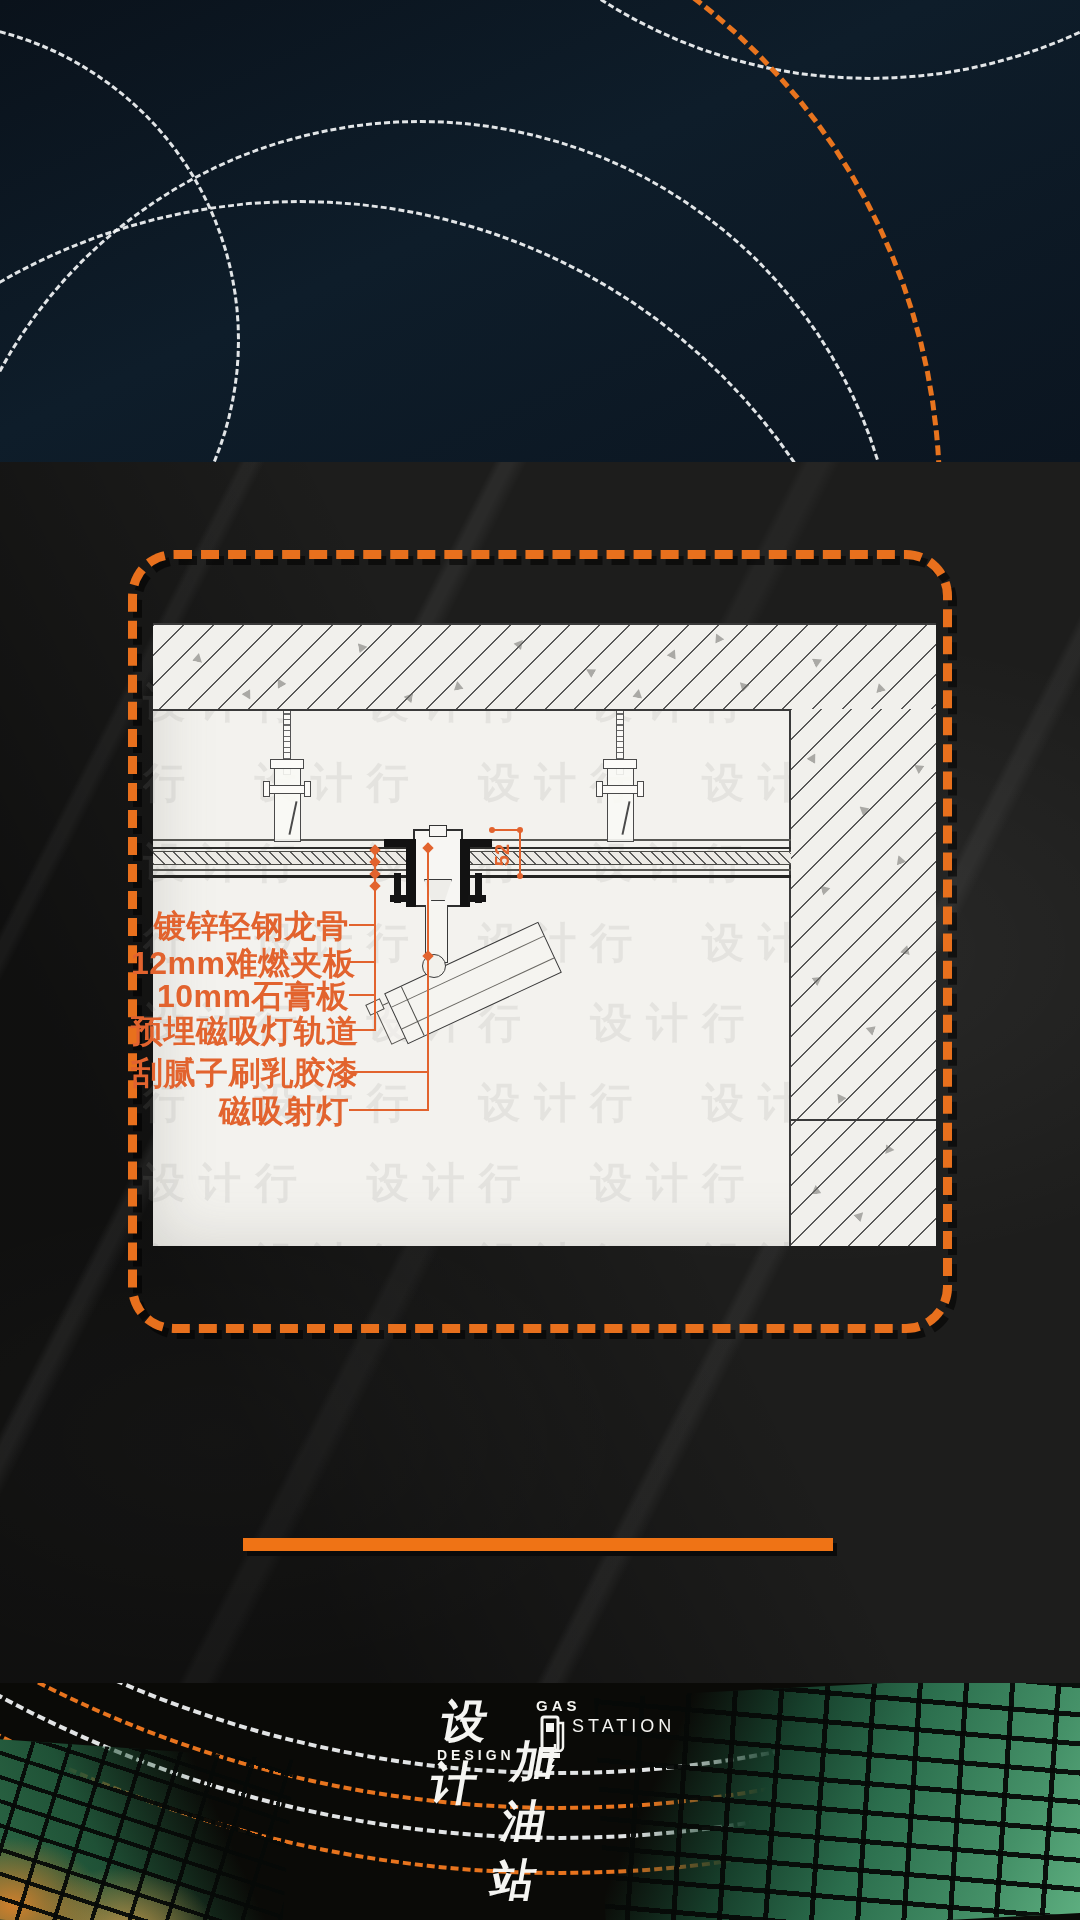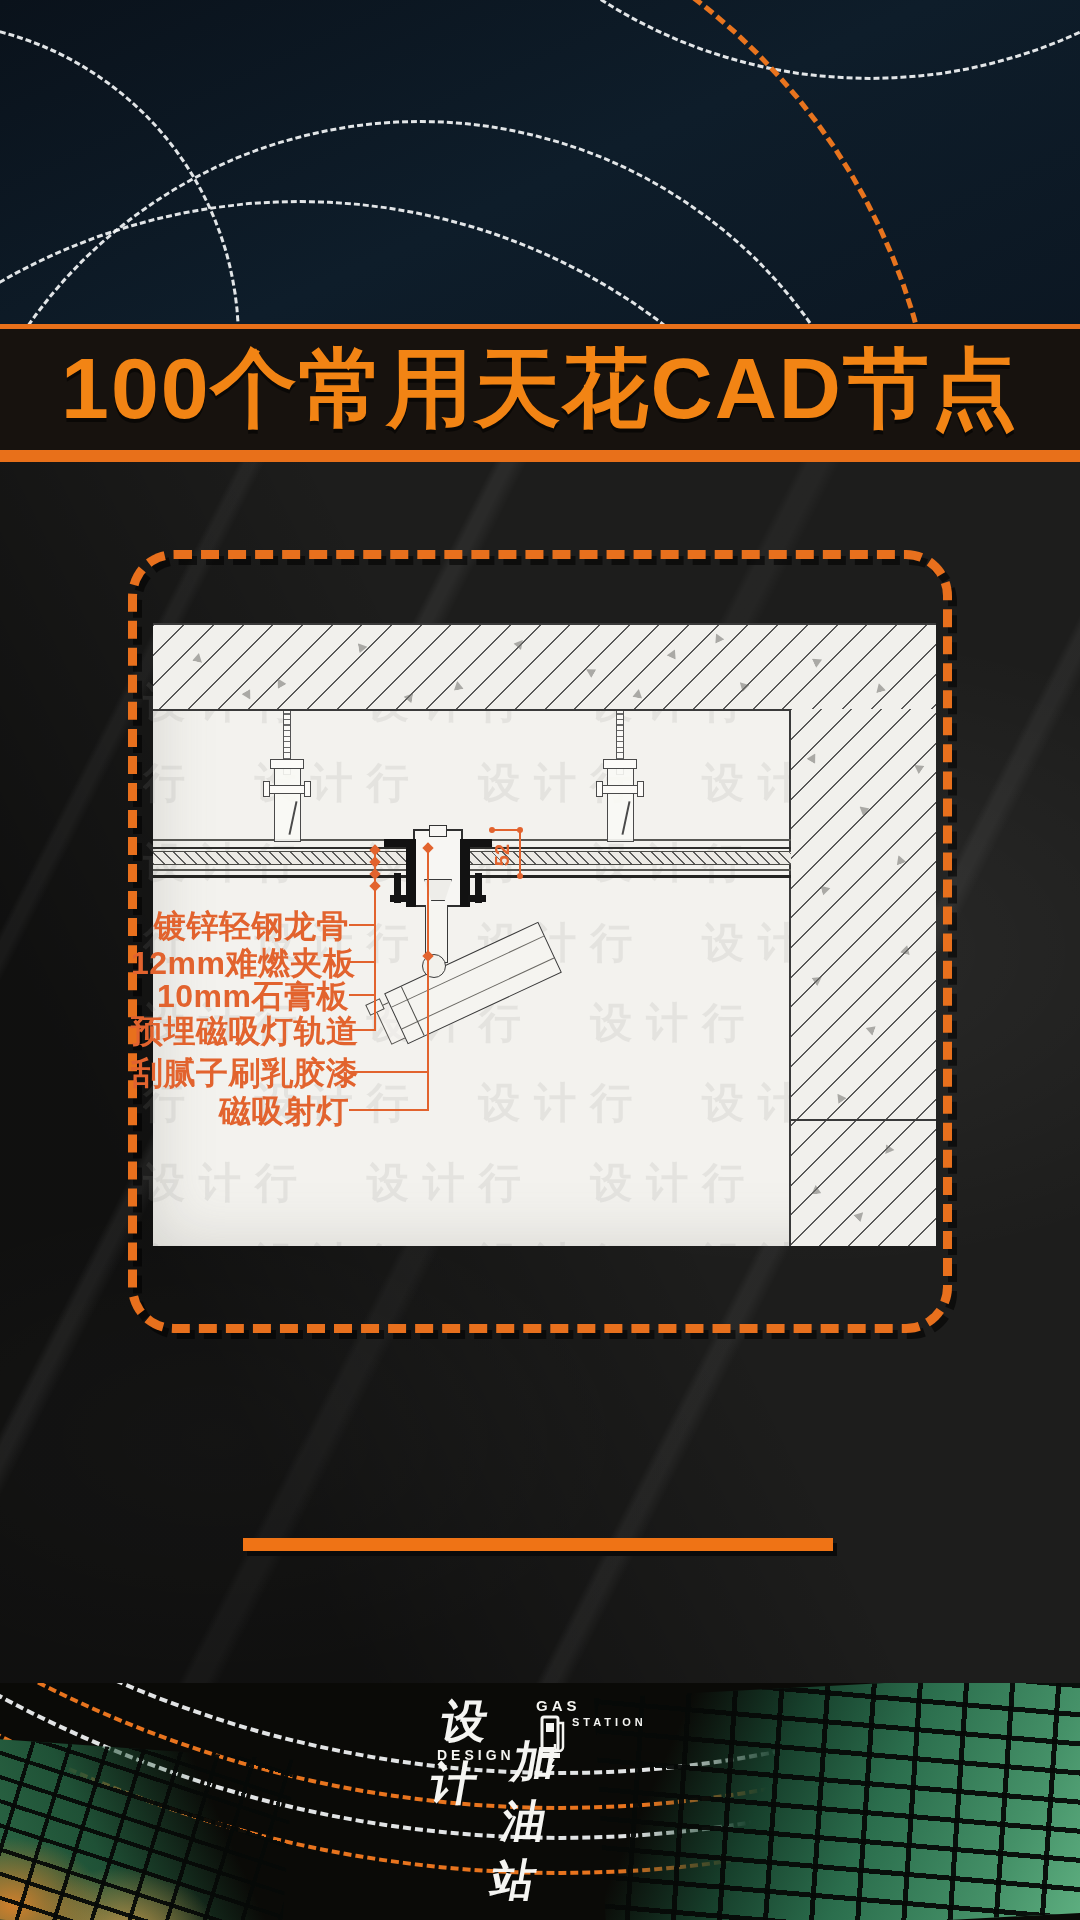--- a/index.html
+++ b/index.html
@@ -143,41 +143,38 @@
     background:
       repeating-linear-gradient(103deg,rgba(6,9,7,.95) 0 4px,rgba(6,9,7,0) 4px 36px),
       repeating-linear-gradient(14deg,rgba(6,9,7,.95) 0 4px,rgba(6,9,7,0) 4px 23px),
       radial-gradient(130px 95px at 10% 92%,#d07f2c,rgba(200,120,40,0) 72%),
       radial-gradient(150px 110px at 48% 104%,#bd9046,rgba(180,150,80,0) 62%),
       linear-gradient(62deg,#2e6c49 0%,#1f5136 38%,rgba(12,28,20,0) 74%);}
 
   .logo{color:#f5f5f2;z-index:4;}
   .logo-cn1{left:436px;top:8px;font-size:46px;font-weight:700;transform:skewX(-10deg);letter-spacing:2px;}
   .logo-gas{left:536px;top:14px;font-size:15px;font-weight:700;letter-spacing:4px;}
-  .logo-station{left:572px;top:33px;font-size:11px;font-weight:700;letter-spacing:4px;}
+  .logo-station{left:572px;top:33px;font-size:18px;font-weight:400;letter-spacing:4px;}
   .logo-design{left:437px;top:64px;font-size:14px;font-weight:700;letter-spacing:4px;}
   .logo-cn2{left:502px;top:50px;font-size:44px;font-weight:700;transform:skewX(-10deg);letter-spacing:2px;}
   .logo-pump{left:540px;top:30px;width:26px;height:58px;}
 </style>
 </head>
 <body>
 
 <div class="page">
 
   <div class="top-zone">
     <div class="arc w c1"></div>
     <div class="arc w c2"></div>
     <div class="arc w c3"></div>
     <div class="arc w c4"></div>
     <div class="arc o o1"></div>
   </div>
 
-  <div class="banner">
-    <h1>100个常用天花CAD节点</h1>
-  </div>
 
   <div class="stone"></div>
 
   <div class="dashed-box"></div>
 
   <div class="panel">
     <div class="wm">设计行 设计行 设计行 设计行 设计行 设计行 设计行 设计行 设计行 设计行 设计行 设计行 设计行 设计行 设计行 设计行 设计行 设计行 设计行 设计行 设计行 设计行 设计行 设计行 设计行 设计行 设计行 设计行 设计行 设计行 设计行 设计行 设计行 设计行 设计行 设计行 设计行 设计行 设计行 设计行 设计行 设计行 设计行 设计行 设计行 设计行 设计行 设计行 设计行 设计行 设计行 设计行 设计行 设计行 设计行 设计行 设计行 设计行 设计行 设计行 设计行 设计行 设计行 设计行 设计行 设计行 设计行 设计行 设计行 设计行 设计行 设计行 设计行 设计行 设计行 设计行 设计行 设计行 设计行 设计行 设计行 设计行 设计行 设计行 设计行 设计行 设计行 设计行 设计行 设计行 设计行 设计行 设计行 设计行 设计行 设计行 </div>
 
     <div class="slab"></div>
     <div class="slab-bottom cadline"></div>

